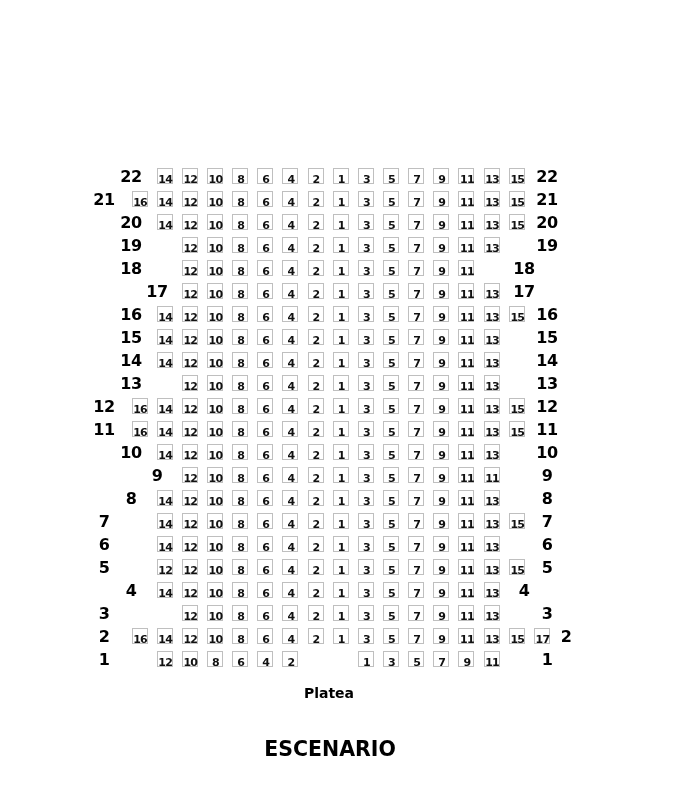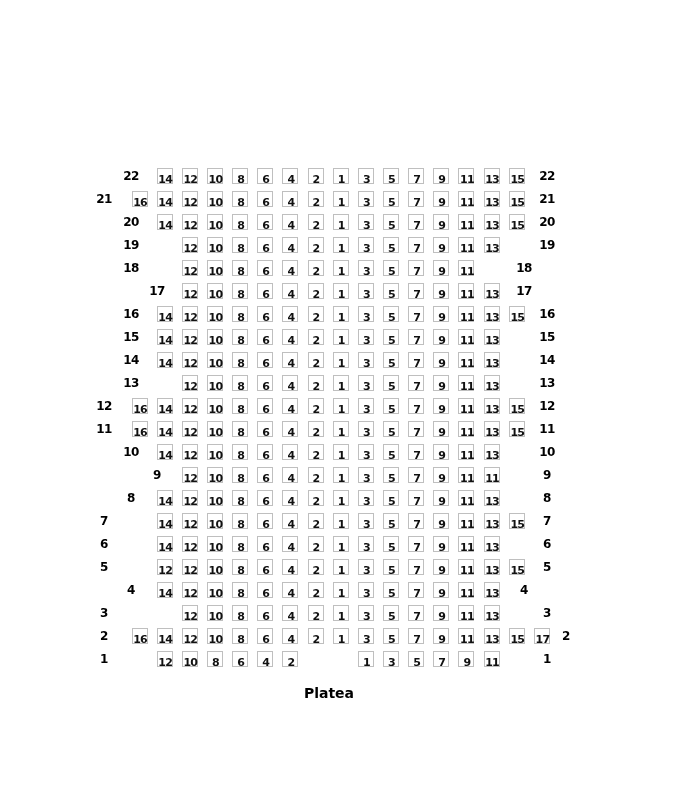--- a/index.html
+++ b/index.html
@@ -7,21 +7,21 @@
   .canvas{position:relative;width:700px;height:800px;background:#ffffff;overflow:hidden;}
   .seat-row{position:absolute;left:0;width:700px;height:17px;}
   .seat{position:absolute;top:0;width:14px;height:14px;border:1px solid #bfbfbf;background:#fff;box-sizing:content-box;}
   .seat .num{
     position:absolute;left:-2px;bottom:-2px;width:19px;
     text-align:center;font-size:11px;line-height:11px;font-weight:bold;
     color:#111;letter-spacing:-0.8px;white-space:nowrap;
   }
   .rowlabel{
     position:absolute;top:1px;width:30px;height:15px;line-height:15px;
-    text-align:center;font-size:12px;font-weight:bold;color:#000;letter-spacing:-0.5px;
+    text-align:center;font-size:16px;font-weight:bold;color:#000;letter-spacing:-0.5px;
   }
   .section-label{
     position:absolute;top:685px;left:329px;transform:translateX(-50%);
     font-size:14px;font-weight:bold;color:#000;white-space:nowrap;
   }
   .stage-label{
     position:absolute;top:737px;left:330px;transform:translateX(-50%);
     font-size:20.5px;font-weight:bold;color:#000;white-space:nowrap;
   }
 </style>
@@ -1052,13 +1052,14 @@
         <div class="seat" style="left: 458.45px;">
           <span class="num">9</span>
         </div>
         <div class="seat" style="left: 483.6px;">
           <span class="num">11</span>
         </div>
         <div class="rowlabel" style="left: 532px;">1</div>
       </div>
     </div>
   <div class="section-label">Platea</div>
+  <div class="stage-label">ESCENARIO</div>
 </div>
 
 </body></html>

